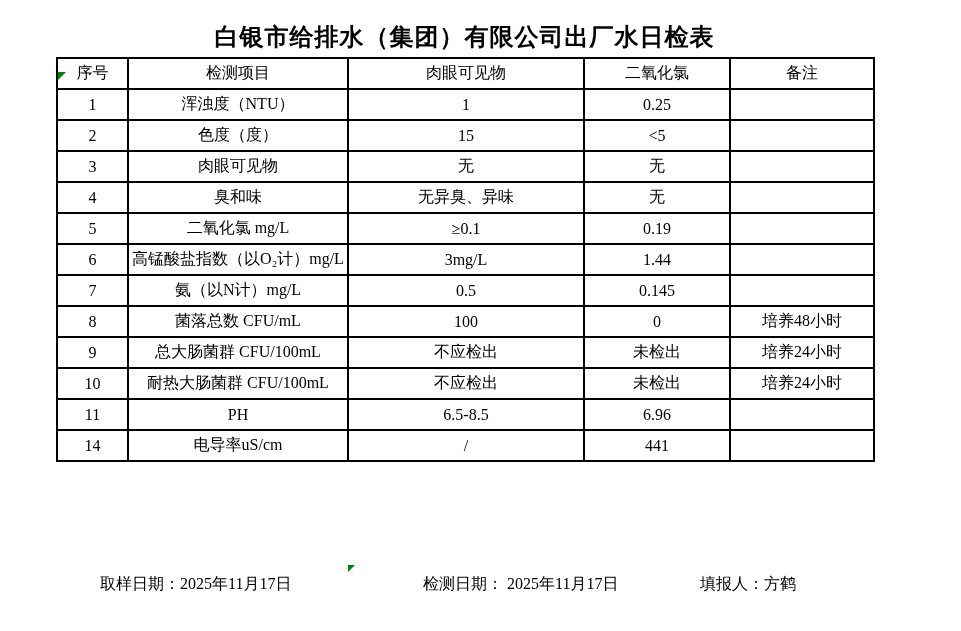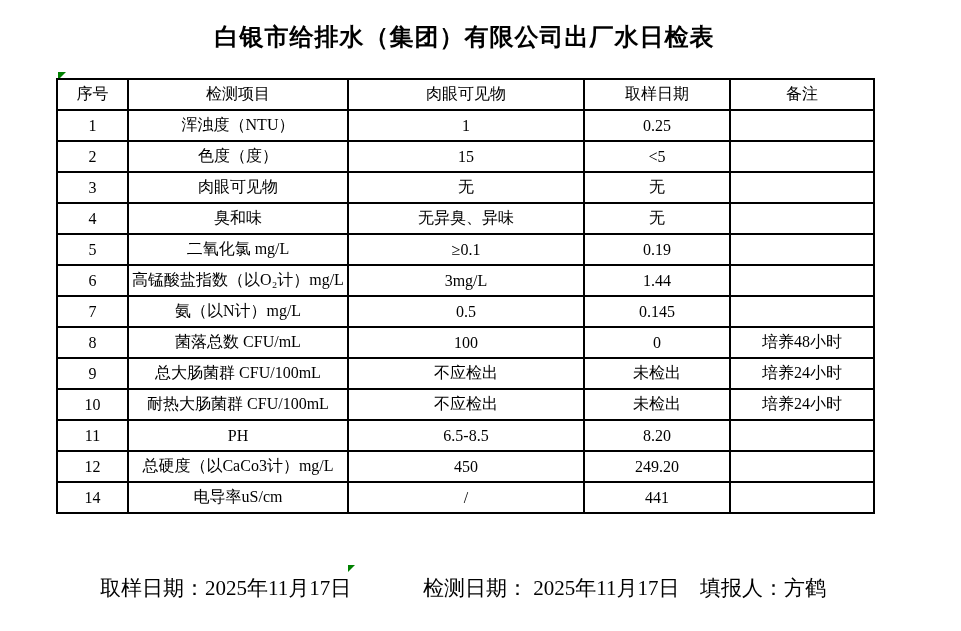--- a/index.html
+++ b/index.html
@@ -23,21 +23,21 @@
     left: 56px;
     width: 817px;
     text-align: center;
     font-size: 24px;
     font-weight: bold;
     letter-spacing: 1px;
     white-space: nowrap;
   }
   table.grid {
     position: absolute;
-    top: 78px;
+    top: 57px;
     left: 56px;
     width: 817px;
     border-collapse: collapse;
     table-layout: fixed;
   }
   table.grid th, table.grid td {
     border: 2px solid #000000;
     height: 29px;            
     padding: 0 2px;
     text-align: center;
@@ -46,21 +46,21 @@
     font-weight: normal;
     white-space: nowrap;
     overflow: hidden;
   }
   .footer-line {
     position: absolute;
     top: 574px;
     left: 0;
     width: 961px;
     height: 22px;
-    font-size: 21px;
+    font-size: 16px;
   }
   .footer-line span {
     position: absolute;
     white-space: nowrap;
   }
   .f-sample  { left: 100px; }
   .f-test    { left: 423px; }
   .f-report  { left: 700px; }
   .green-tri {
     position: absolute;
@@ -86,21 +86,21 @@
         <col style="width:220px">
         <col style="width:236px">
         <col style="width:146px">
         <col style="width:144px">
     </colgroup>
     <thead>
       <tr>
         <th>序号</th>
         <th>检测项目</th>
         <th>肉眼可见物</th>
-        <th>取样日期</th>
+        <th>二氧化氯</th>
         <th>备注</th>
       </tr>
     </thead>
     <tbody>
       <tr>
         <td>1</td>
         <td>浑浊度（NTU）</td>
         <td>1</td>
         <td>0.25</td>
         <td></td>
@@ -165,28 +165,21 @@
         <td>10</td>
         <td>耐热大肠菌群 CFU/100mL</td>
         <td>不应检出</td>
         <td>未检出</td>
         <td>培养24小时</td>
       </tr>
       <tr>
         <td>11</td>
         <td>PH</td>
         <td>6.5-8.5</td>
-        <td>8.20</td>
-        <td></td>
-      </tr>
-      <tr>
-        <td>12</td>
-        <td>总硬度（以CaCo3计）mg/L</td>
-        <td>450</td>
-        <td>249.20</td>
+        <td>6.96</td>
         <td></td>
       </tr>
       <tr>
         <td>14</td>
         <td>电导率uS/cm</td>
         <td>/</td>
         <td>441</td>
         <td></td>
       </tr>
     </tbody>

